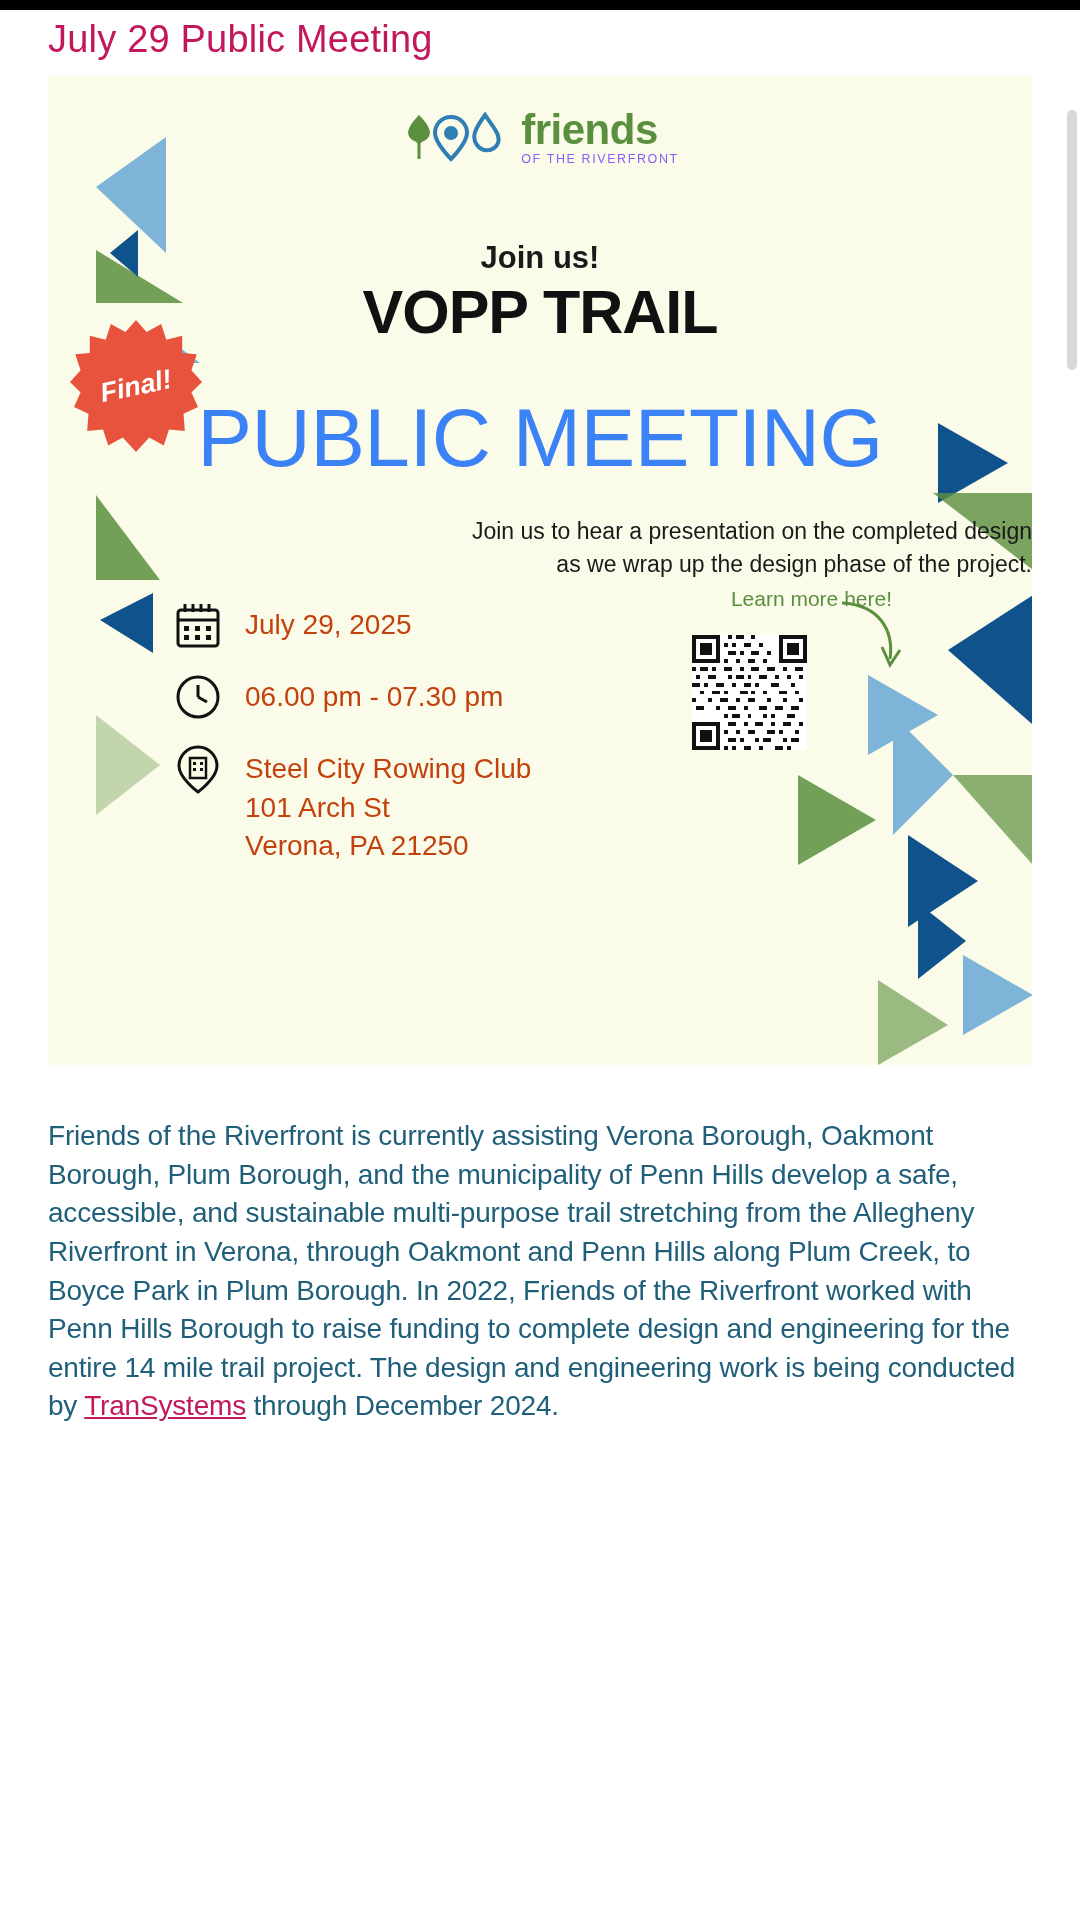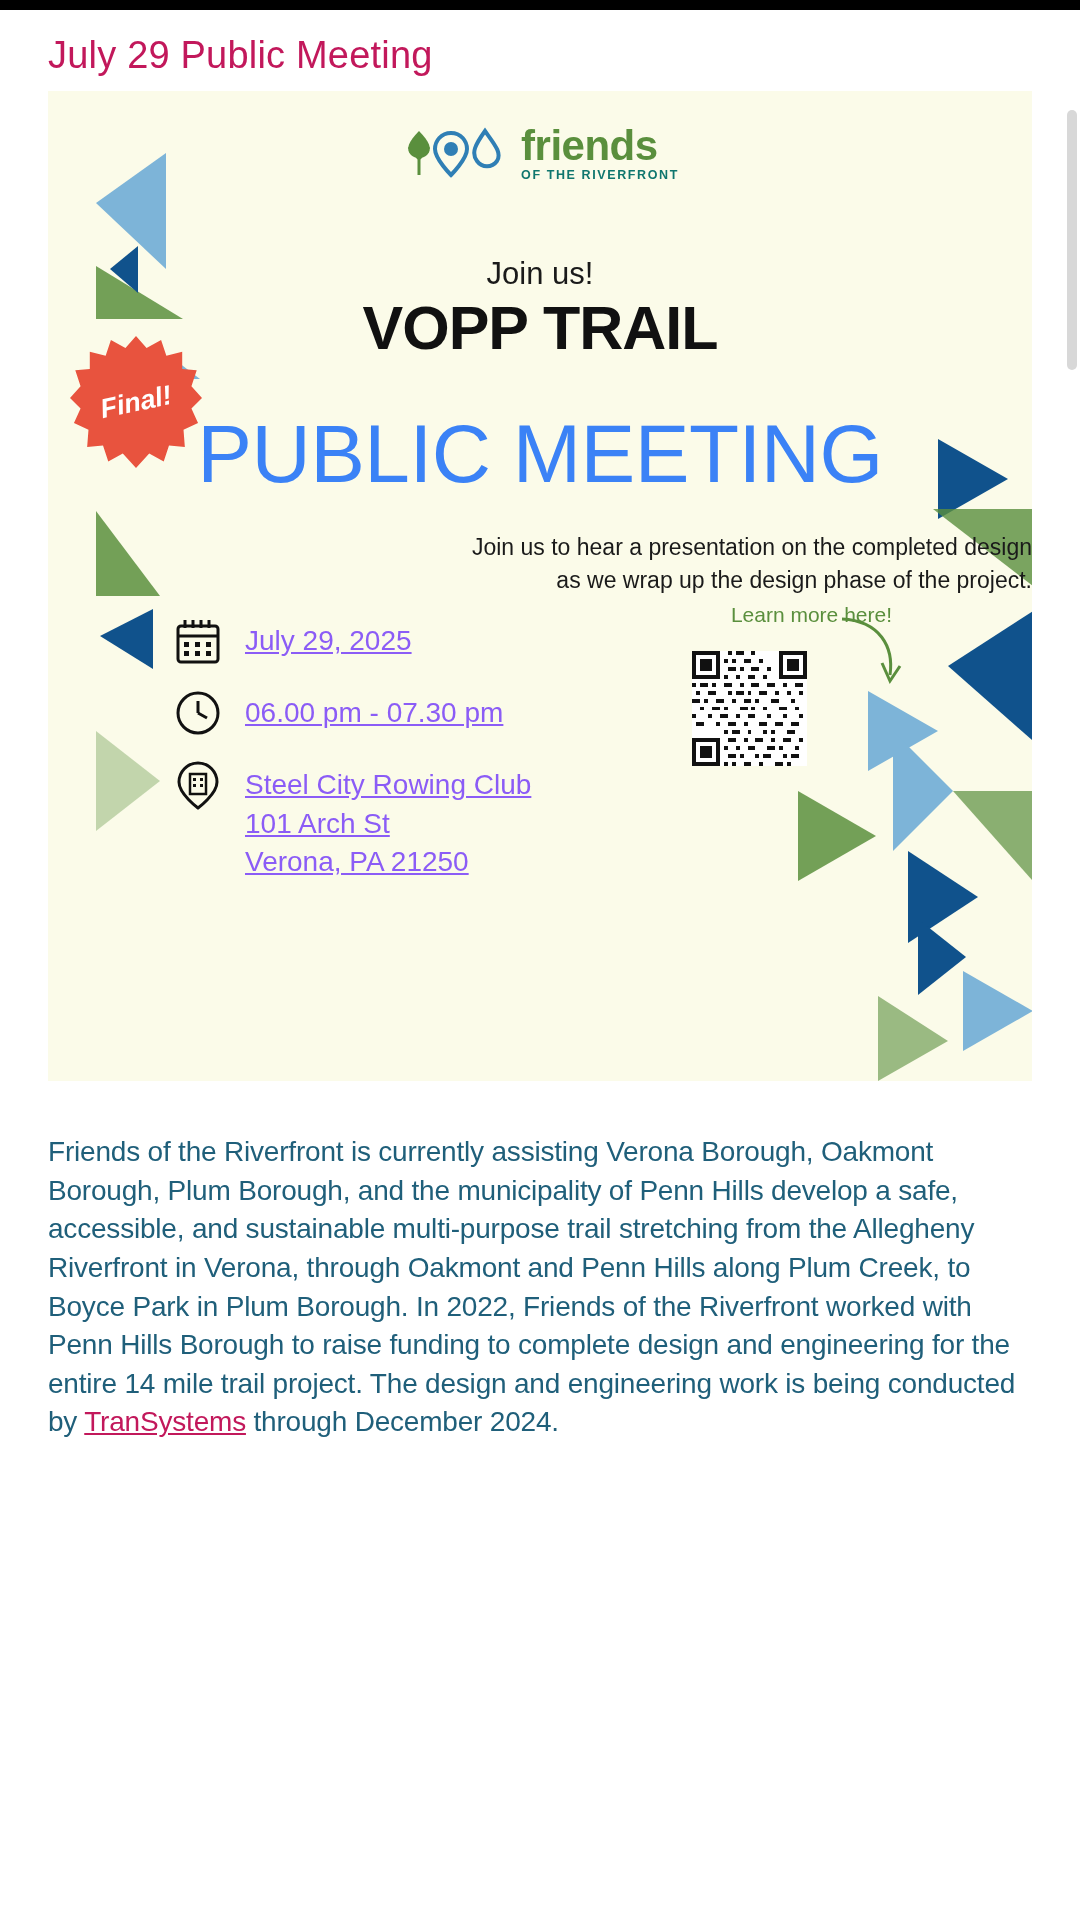--- a/index.html
+++ b/index.html
@@ -18,21 +18,21 @@
   }
   .topbar {
     position: absolute;
     top: 0; left: 0;
     width: 1080px;
     height: 10px;
     background: #000000;
   }
   .content {
     position: absolute;
-    top: 16px; left: 0;
+    top: 0; left: 0;
     width: 1080px;
   }
   .page-title {
     color: #c2185b;
     font-size: 38px;
     font-weight: 400;
     margin: 18px 0 14px 48px;
     letter-spacing: 0.2px;
   }
   
@@ -76,32 +76,33 @@
   .brand-mark { display: flex; align-items: center; gap: 2px; }
   .brand-text { line-height: 1; }
   .brand-name {
     font-size: 42px;
     font-weight: 700;
     color: #5a8f3d;
     letter-spacing: -0.5px;
   }
   .brand-sub {
     font-size: 12.5px;
-    font-weight: 700;
-    color: #0f766e;
+    font-weight: 400;
+    color: #8b5cf6;
     letter-spacing: 1.6px;
     margin-top: 2px;
   }
 
   .joinus {
     position: absolute;
     top: 165px; left: 0; right: 0;
     text-align: center;
     font-size: 31px;
     color: #1a1a1a;
+    font-weight: bold;
   }
   .title1 {
     position: absolute;
     top: 205px; left: 0; right: 0;
     text-align: center;
     font-size: 61px;
     font-weight: 700;
     letter-spacing: -1px;
     color: #111111;
     line-height: 1.05;
@@ -164,24 +165,23 @@
     gap: 22px;
     margin-bottom: 22px;
   }
   .detail-icon {
     width: 50px; height: 50px;
     flex: 0 0 50px;
     position: relative;
   }
   .detail-text {
     font-size: 28px;
-    color: #8b5cf6;
+    color: #c2410c;
     line-height: 1.38;
     padding-top: 6px;
-    text-decoration: underline;
   }
 
   .learn {
     position: absolute;
     top: 512px; right: 140px;
     font-size: 21px;
     color: #5a8f3d;
   }
   .qr {
     position: absolute;

